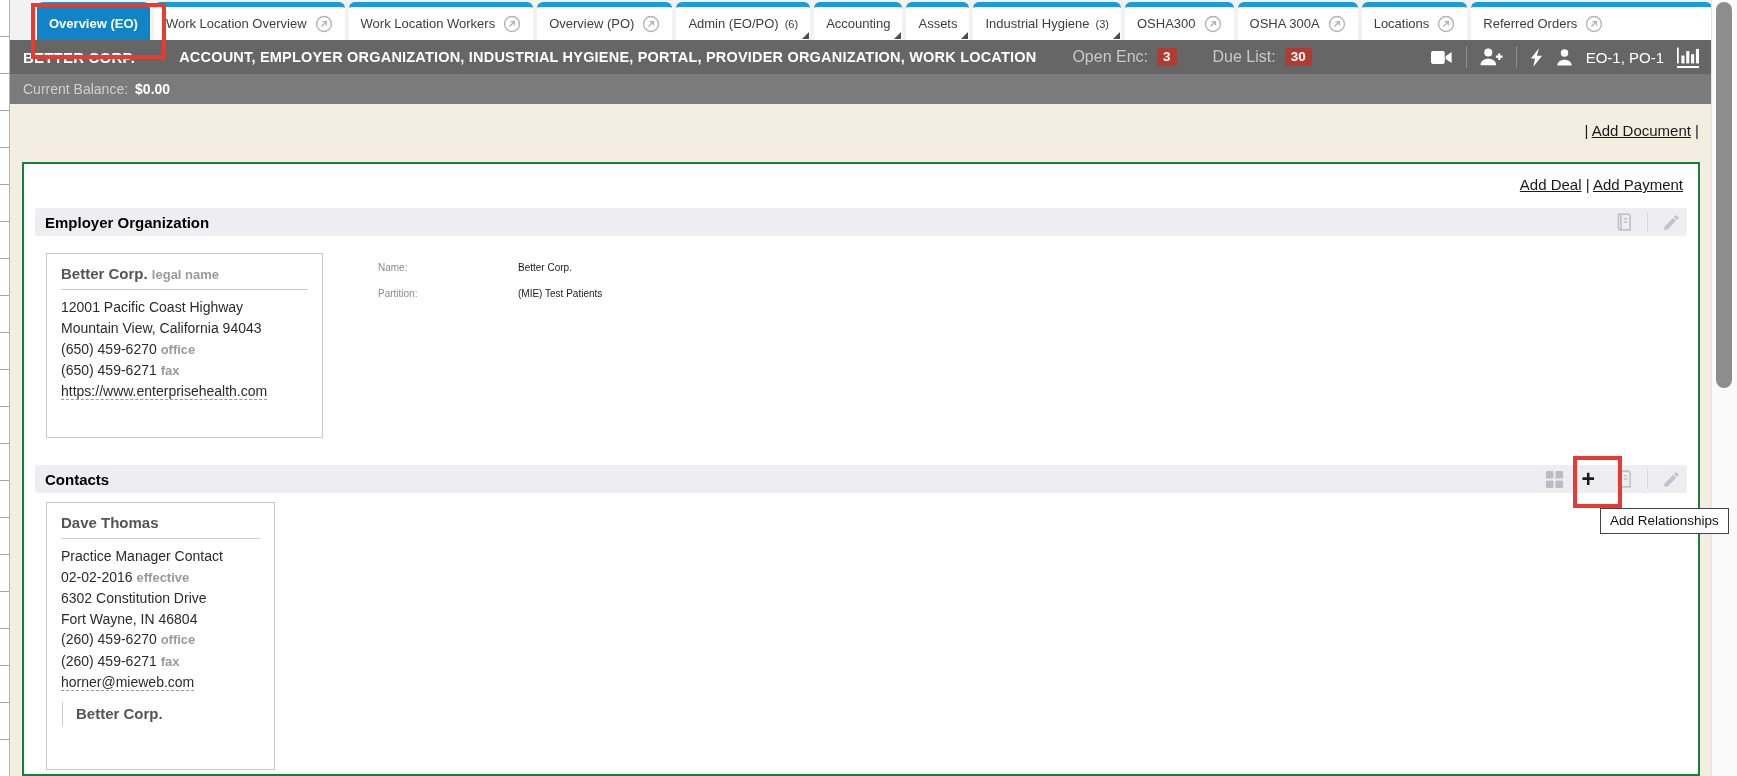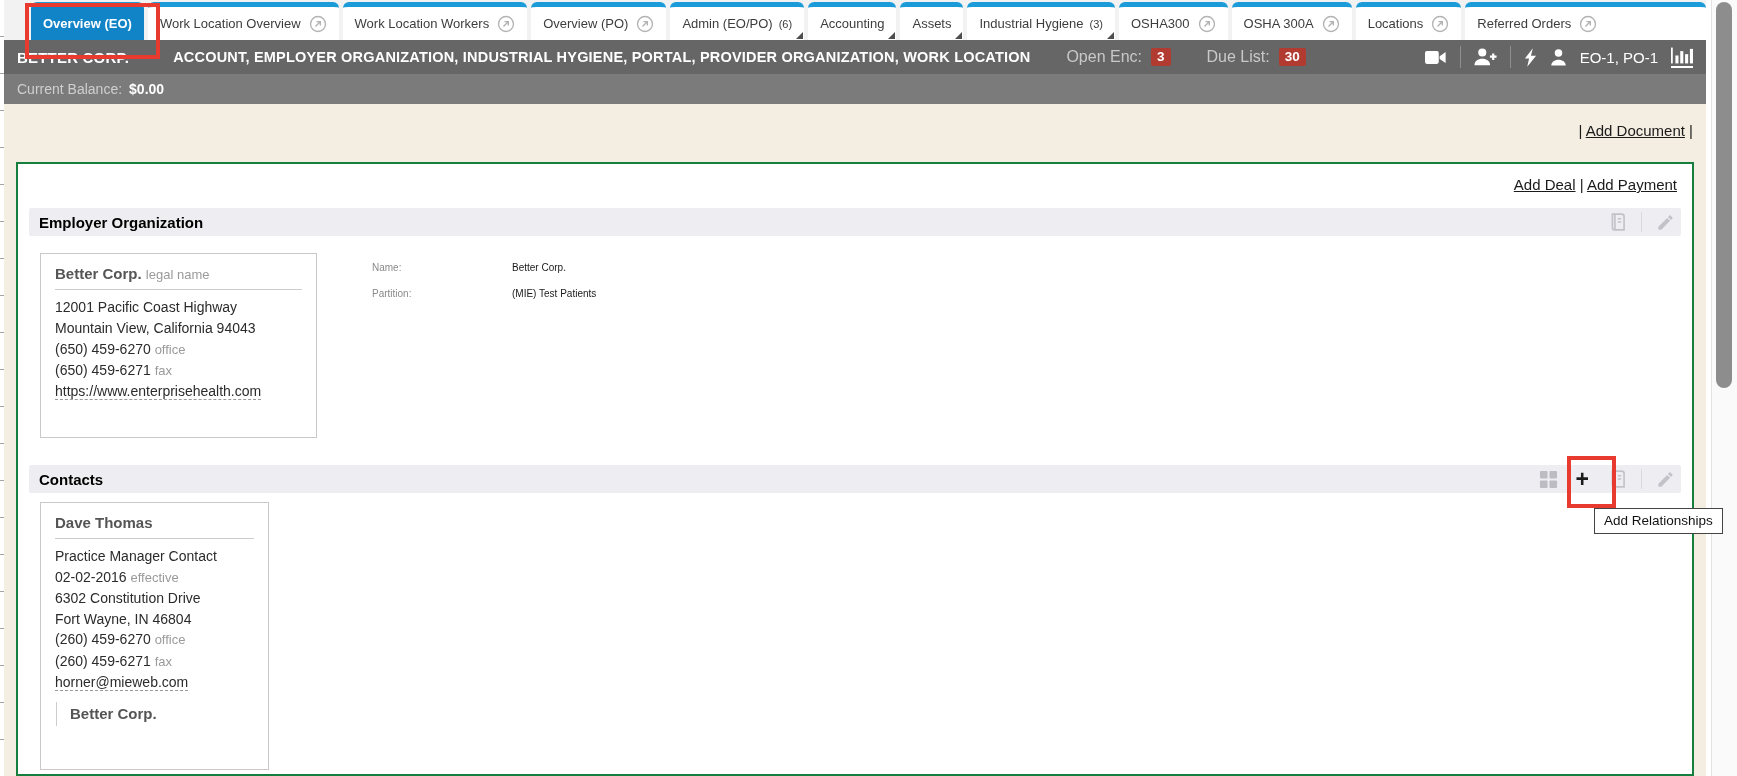--- a/index.html
+++ b/index.html
@@ -4,21 +4,21 @@
 <style>
   html,body{margin:0;padding:0;background:#fff;}
   .screen{position:relative;width:1737px;height:776px;overflow:hidden;
           font-family:"Liberation Sans",sans-serif;background:#fff;}
 
   
   .left-ruler{position:absolute;left:0;top:0;width:9px;height:776px;background:#fff;
     border-right:1px solid #b5b5b5;
     background-image:repeating-linear-gradient(to bottom,transparent 0,transparent 36px,#a5a5a5 36px,#a5a5a5 37px);}
 
-  .main{position:absolute;left:4px;top:0;width:1702px;height:776px;}
+  .main{position:absolute;left:10px;top:0;width:1702px;height:776px;}
 
   
   .tabbar{position:relative;height:40px;background:#f2f2f2;display:flex;align-items:flex-end;
           gap:4px;padding-left:27px;box-sizing:border-box;overflow:hidden;}
   .tab{position:relative;height:38px;background:#fff;border-radius:6px 6px 0 0;
        border-top:5px solid #1b9cd8;display:flex;align-items:center;gap:8px;
        padding:0 12px;font-size:13px;color:#3d3d3d;white-space:nowrap;box-sizing:border-box;cursor:pointer;}
   .tab.active{background:#1184c8;color:#fff;font-weight:bold;}
   .tab.grow{flex:1;}
   .tab-count{font-size:11px;margin-left:-2px;}
@@ -62,21 +62,21 @@
   .hdr-icons{margin-left:auto;display:flex;align-items:center;gap:14px;}
   .gicon{display:flex;align-items:center;cursor:pointer;}
   .idiv{width:1px;height:20px;background:#d9d9de;}
   .plus{font-size:23px;font-weight:bold;color:#1a1a1a;line-height:20px;padding:0 4px;cursor:pointer;}
 
   .eo-body{display:flex;height:229px;padding:17px 11px 0;box-sizing:border-box;}
   .vcard{background:#fff;border:1px solid #c9c9c9;padding:11px 14px;box-sizing:border-box;}
   .eo-card{width:277px;height:185px;margin-left:11px;}
   .vcard-title{font-size:15px;}
   .vname{font-weight:bold;color:#555;}
-  .vsuffix{color:#9a9a9a;font-size:13px;}
+  .vsuffix{color:#9a9a9a;font-size:13px;font-weight:bold;}
   .vhr{border-top:1px solid #ccc;margin:7px 0;}
   .vline{font-size:14px;color:#2b2b2b;line-height:21px;}
   .dashed-link{color:#2b2b2b;text-decoration:none;border-bottom:1px dashed #9a9a9a;cursor:pointer;}
 
   .fields{margin-left:55px;padding-top:2px;}
   .field-row{display:flex;line-height:26px;font-size:10px;}
   .flabel{width:140px;color:#8a8a8a;}
   .fvalue{color:#1a1a1a;}
 
   .contacts-body{padding:9px 11px 0;}

